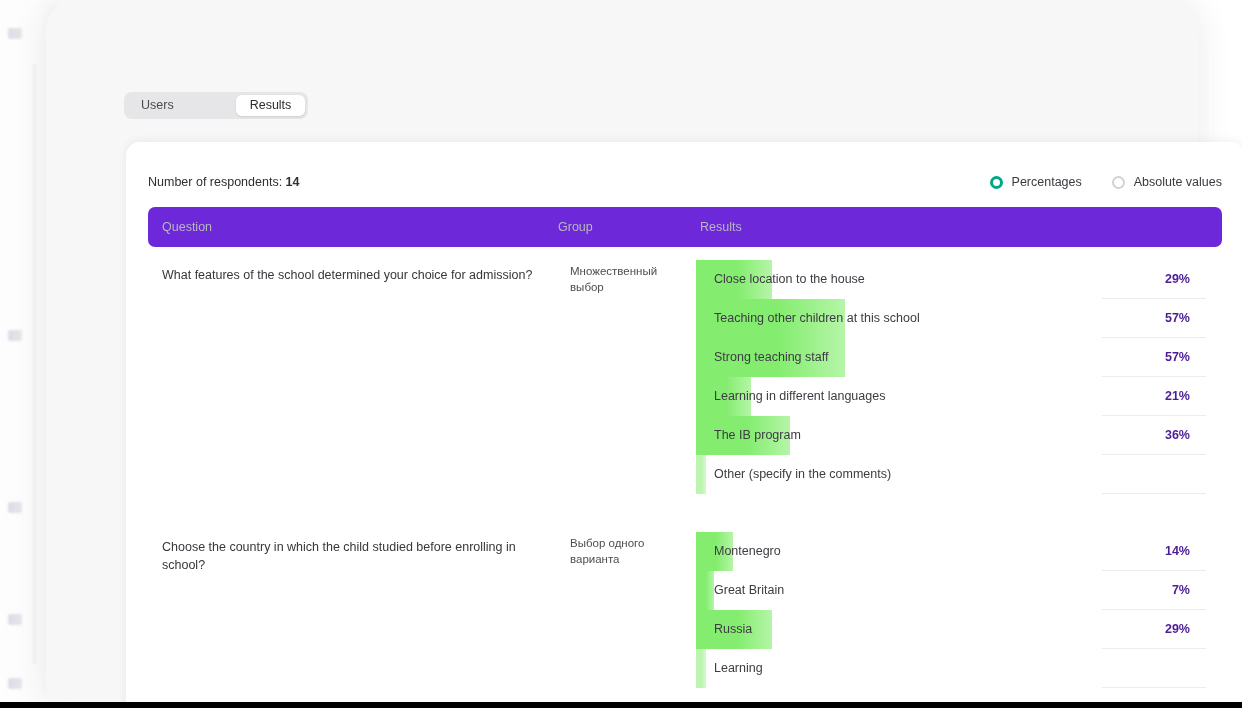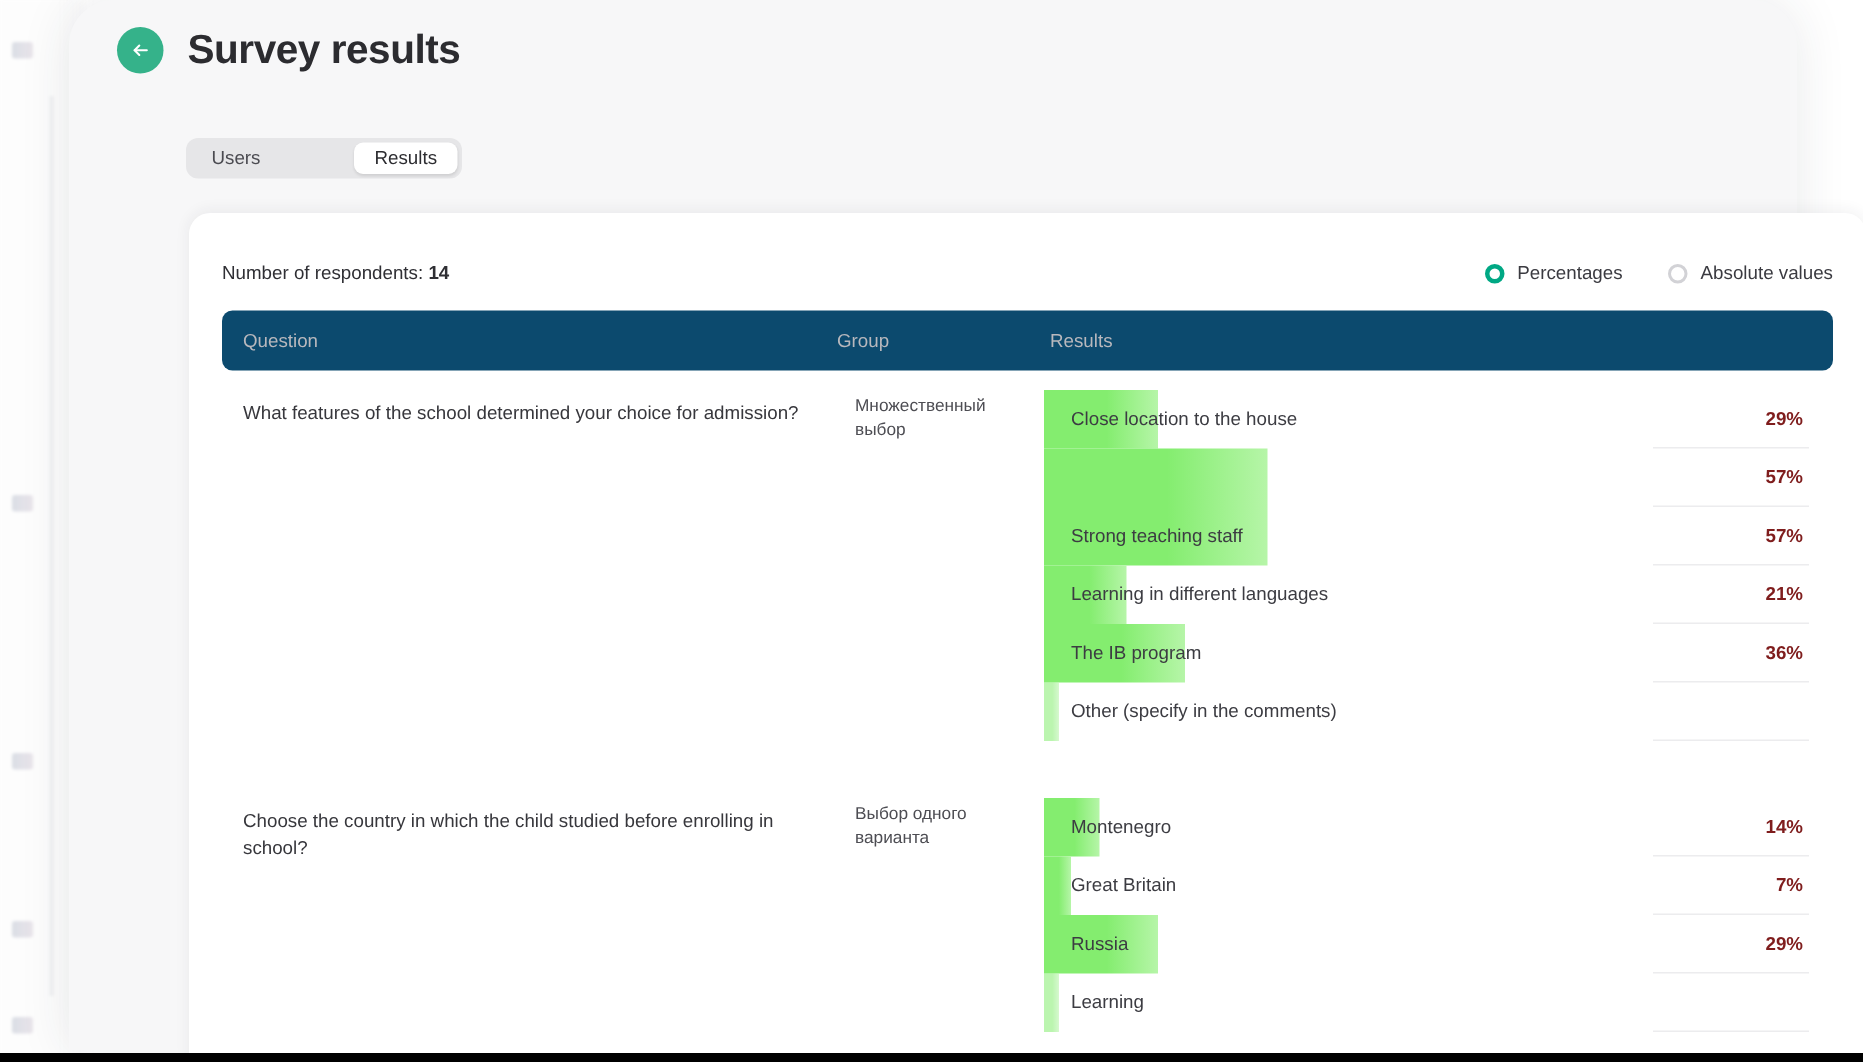--- a/index.html
+++ b/index.html
@@ -168,21 +168,21 @@
     font-size: 12.5px;
     color: #3a3a40;
     white-space: nowrap;
   }
 
   
   .table-head {
     position: absolute;
     left: 22px; top: 65px;
     width: 1074px; height: 40px;
-    background: #0c4a6e;
+    background: #6d28d9;
     border-radius: 7px;
     display: flex;
     align-items: center;
   }
   .th {
     font-size: 12.5px;
     color: #b8b8bd;
     position: absolute;
     white-space: nowrap;
   }
@@ -235,27 +235,27 @@
     left: 18px;
     top: 0;
     height: 39px;
     line-height: 39px;
     font-size: 12.5px;
     color: #3c3c42;
     white-space: nowrap;
   }
   .res-pct {
     position: absolute;
-    right: 20px;
+    right: 32px;
     top: 0;
     height: 39px;
     line-height: 39px;
     font-size: 12.5px;
     font-weight: bold;
-    color: #7f1d1d;
+    color: #4c1d95;
     white-space: nowrap;
   }
   .res-sep {
     position: absolute;
     right: 16px;
     bottom: 0;
     width: 104px;
     height: 1px;
     background: #ececee;
   }
@@ -276,29 +276,20 @@
   <div class="glyph" style="top:330px;"></div>
   <div class="glyph" style="top:502px;"></div>
   <div class="glyph" style="top:614px;"></div>
   <div class="glyph" style="top:678px;"></div>
   <div class="rail"></div>
 </div>
 <div class="bg-strip"></div>
 
 <div class="app-panel">
 
-  <div class="header">
-    <button class="back-btn">
-      <svg width="15" height="15" viewBox="0 0 24 24" fill="none" stroke="#ffffff" stroke-width="2.2" stroke-linecap="round" stroke-linejoin="round">
-        <line x1="19" y1="12" x2="6" y2="12"></line>
-        <polyline points="11,7 6,12 11,17"></polyline>
-      </svg>
-    </button>
-    <div class="page-title">Survey results</div>
-  </div>
 
   <div class="tabs">
     <div class="tab">Users</div>
     <div class="tab active">Results</div>
   </div>
 
   <div class="content-card">
 
     <div class="resp-row">
       <div class="resp-label">
@@ -330,20 +321,21 @@
           <div class="q-group" style="top: 3px;">Множественный выбор</div>
           <div class="res-list" style="top: 0px;">
             <div class="res-row">
               <div class="res-bar" style="width: 75.98px;"></div>
               <div class="res-opt">Close location to the house</div>
               <div class="res-pct">29%</div>
               <div class="res-sep"></div>
             </div>
             <div class="res-row">
               <div class="res-bar" style="width: 149.34px;"></div>
+              <div class="res-opt">Teaching other children at this school</div>
               <div class="res-pct">57%</div>
               <div class="res-sep"></div>
             </div>
             <div class="res-row">
               <div class="res-bar" style="width: 149.34px;"></div>
               <div class="res-opt">Strong teaching staff</div>
               <div class="res-pct">57%</div>
               <div class="res-sep"></div>
             </div>
             <div class="res-row">

